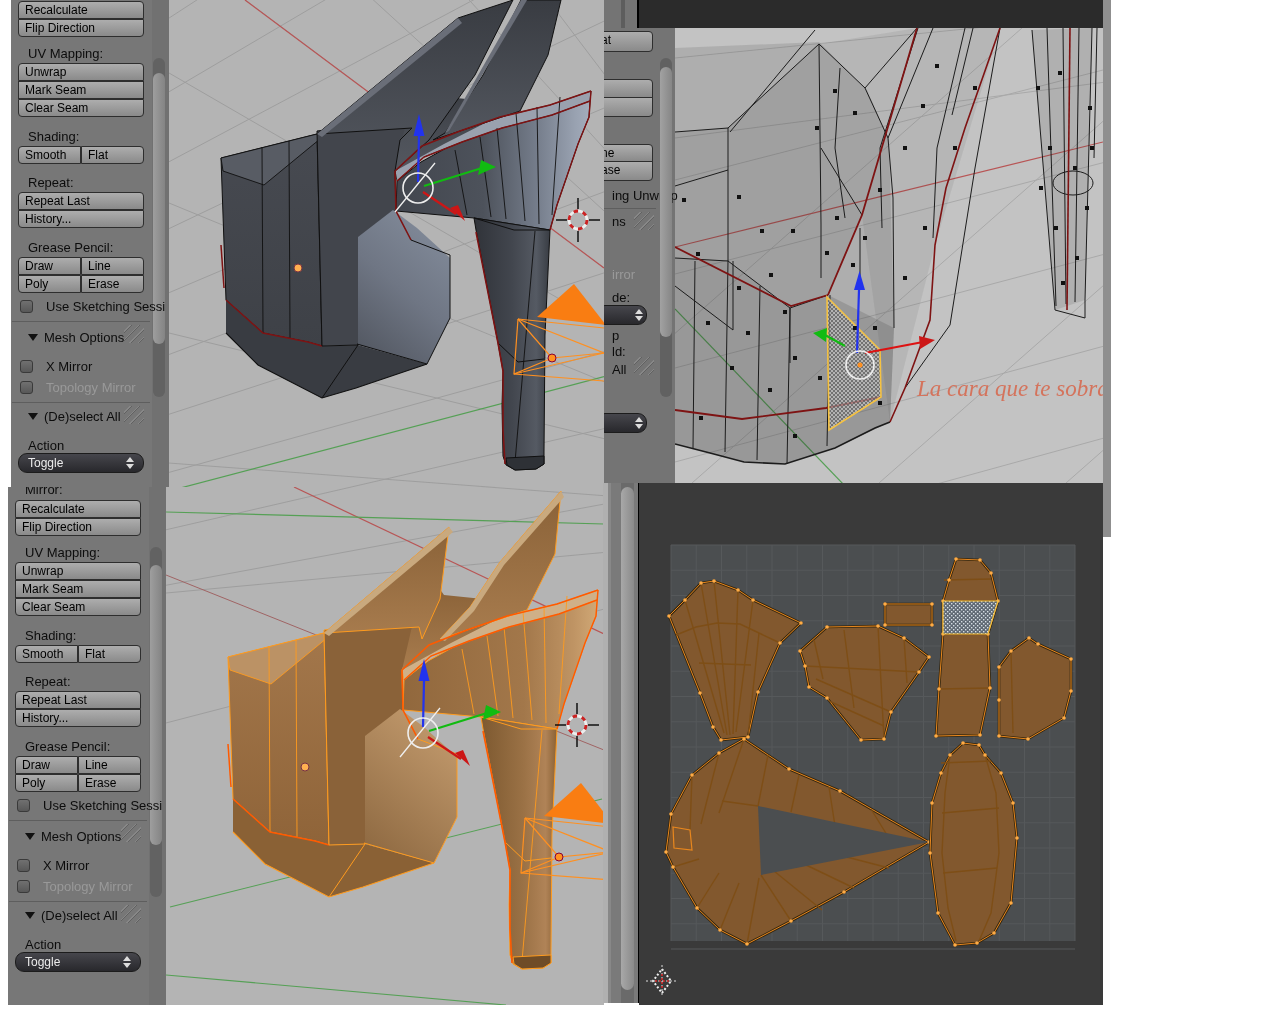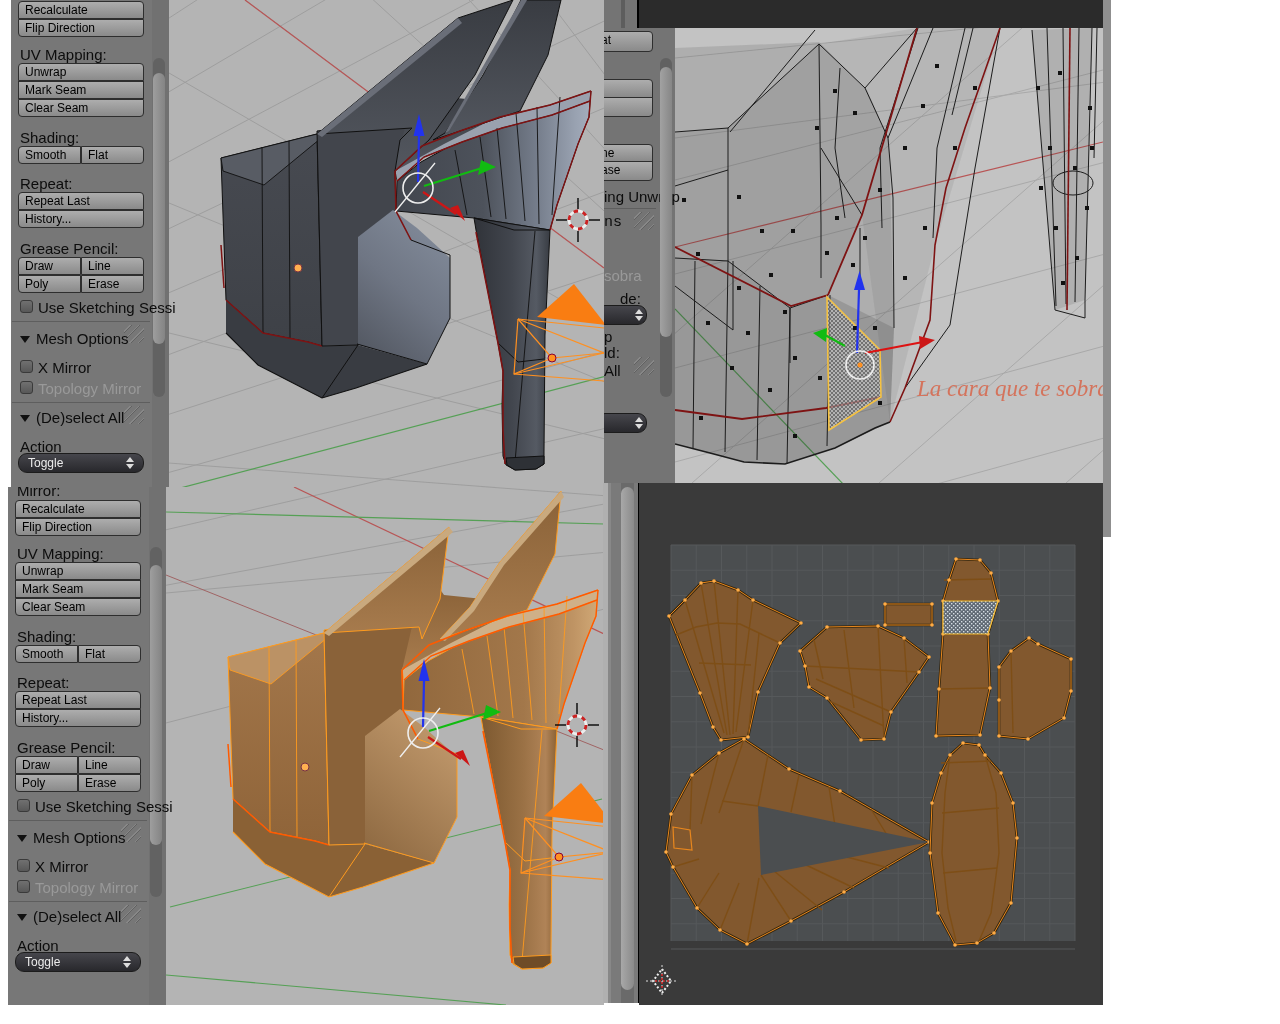--- a/index.html
+++ b/index.html
@@ -1,17 +1,17 @@
 <!DOCTYPE html>
 <html><head><meta charset="utf-8"><style>html,body{margin:0;padding:0;background:#fff;width:1280px;height:1024px;overflow:hidden;
  font-family:"Liberation Sans",sans-serif;}
 .abs{position:absolute;}
 .btn{position:absolute;background:linear-gradient(#adadad,#8a8a8a);border:1px solid #2e2e2e;
  border-radius:3px;font-size:12px;color:#000;padding:1px 0 0 6px;box-sizing:border-box;height:18px;overflow:hidden;}
-.lbl{position:absolute;font-size:15px;color:#0c0c0c;white-space:nowrap;}
+.lbl{position:absolute;font-size:13px;color:#0c0c0c;white-space:nowrap;margin-left:8px;}
 .dis{color:#999;}
 .cb{position:absolute;width:13px;height:13px;background:linear-gradient(#707070,#585858);
  border:1px solid #3a3a3a;border-radius:3px;box-sizing:border-box;}
 .dd{position:absolute;background:linear-gradient(#46464c,#28282c);border:1px solid #1c1c1c;
  border-radius:9px;color:#ececec;font-size:12px;padding:2px 0 0 9px;box-sizing:border-box;height:20px;}
 .spin{position:absolute;width:0;height:0;border-left:4px solid transparent;border-right:4px solid transparent;}
 .sep{position:absolute;height:1px;background:#5e5e5e;}
 .grip{position:absolute;width:20px;height:18px;
  background:repeating-linear-gradient(135deg,rgba(0,0,0,0) 0 4px,#878787 4px 5px,#616161 5px 6px);}
 .tri{display:inline-block;width:0;height:0;border-left:5px solid transparent;border-right:5px solid transparent;border-top:7px solid #111;margin-right:6px;vertical-align:1px;}
@@ -458,23 +458,23 @@
         <text x="242" y="368" font-family="Liberation Serif" font-style="italic" font-size="23" fill="#d4735c">La cara que te sobra</text>
       </svg></div>
   <div class="btn" style="left:-8px;top:31px;width:57px;height:21px;border-radius:0 4px 4px 0;padding-left:4px;">at</div>
 <div class="btn" style="left:-8px;top:79px;width:57px;height:19px;border-radius:0 4px 0 0;padding-left:4px;"></div>
 <div class="btn" style="left:-8px;top:97px;width:57px;height:20px;border-radius:0 0 4px 0;padding-left:4px;"></div>
 <div class="btn" style="left:-8px;top:144px;width:57px;height:18px;border-radius:0 4px 0 0;padding-left:4px;">ne</div>
 <div class="btn" style="left:-8px;top:161px;width:57px;height:20px;border-radius:0 0 4px 0;padding-left:4px;">ase</div>
 <div class="lbl" style="left:0px;top:188px;">ing Unwrap</div>
 <div class="sep" style="left:0;top:208px;width:52px;"></div>
 <div class="grip" style="left:30px;top:212px;"></div>
-<div class="lbl" style="left:0px;top:214px;font-family:Liberation Mono, monospace;">ns</div>
-<div class="lbl dis" style="left:0px;top:267px;">sobra</div>
-<div class="lbl" style="left:16px;top:290px;">de:</div>
+<div class="lbl" style="left:0px;top:214px;">ns</div>
+<div class="lbl dis" style="left:0px;top:267px;">irror</div>
+<div class="lbl" style="left:0px;top:290px;">de:</div>
 <div class="dd" style="left:-8px;top:305px;width:51px;">
       <span class="spin" style="left:38px;top:3px;border-bottom:5px solid #ddd;"></span>
       <span class="spin" style="left:38px;top:10px;border-top:5px solid #ddd;"></span>
     </div>
 <div class="lbl" style="left:0px;top:328px;">p</div>
 <div class="lbl" style="left:0px;top:344px;">ld:</div>
 <div class="grip" style="left:30px;top:357px;"></div>
 <div class="lbl" style="left:0px;top:362px;">All</div>
 <div class="dd" style="left:-8px;top:413px;width:51px;">
       <span class="spin" style="left:38px;top:3px;border-bottom:5px solid #ddd;"></span>

